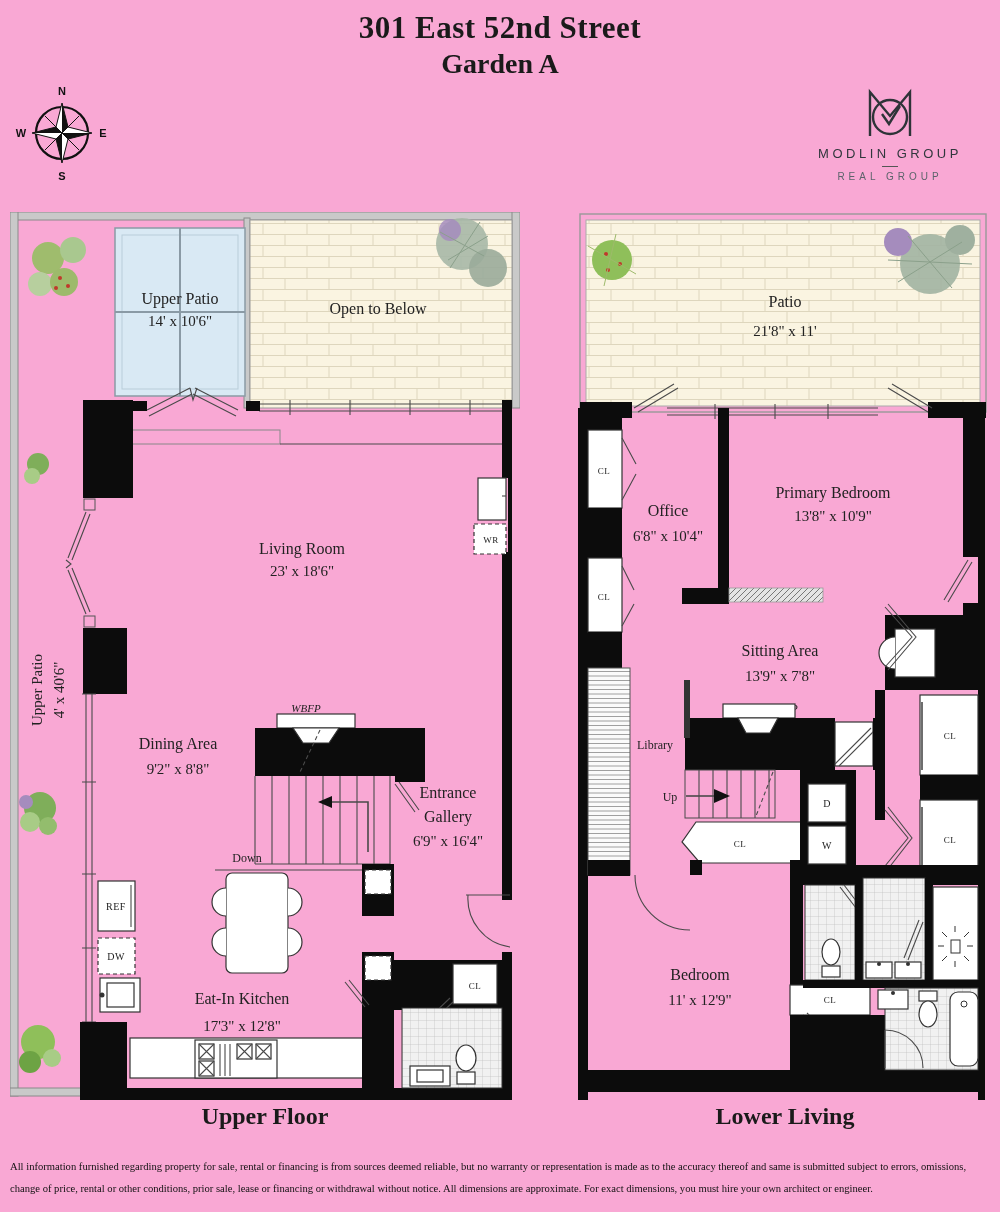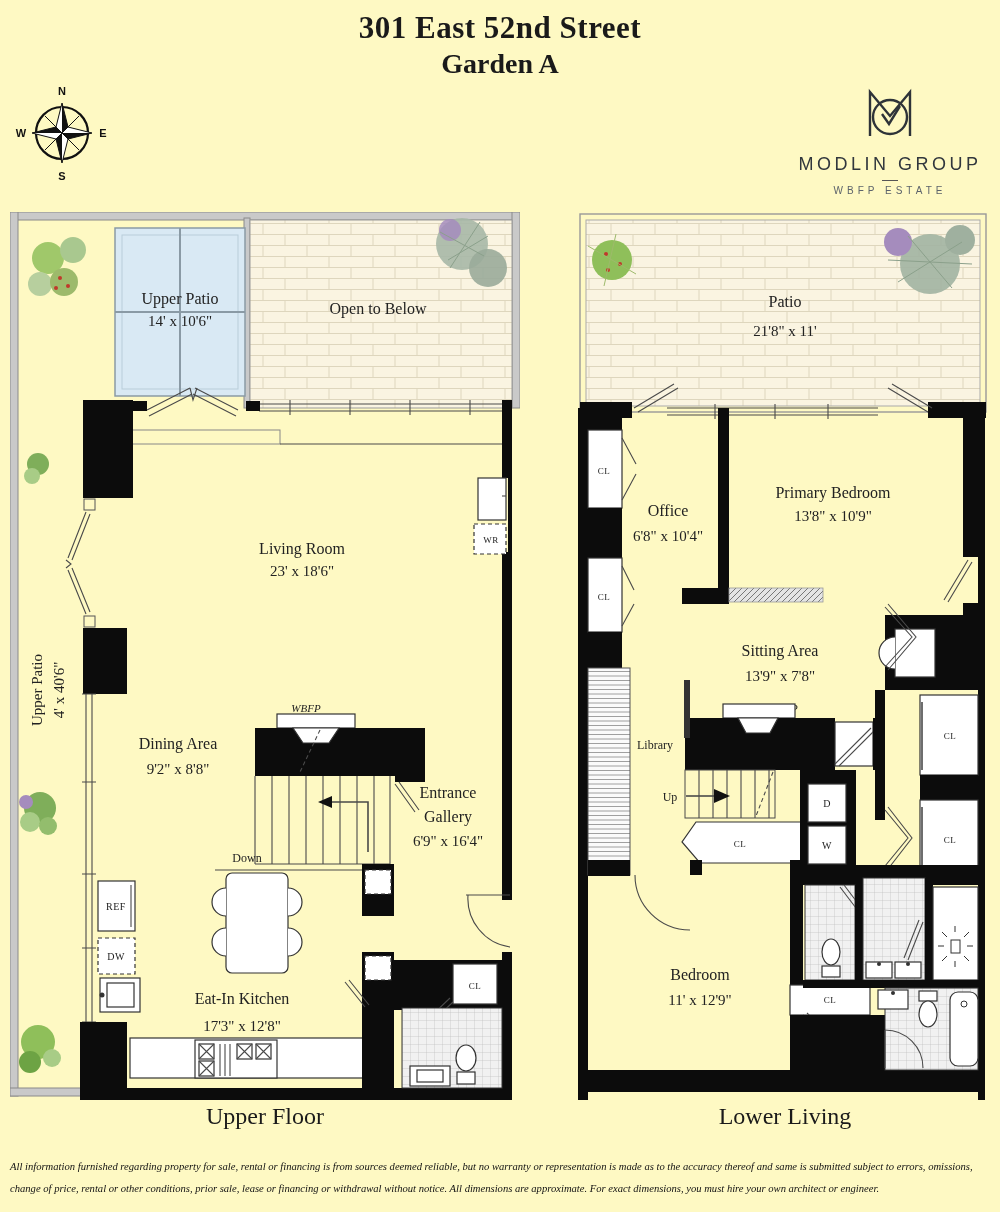--- a/index.html
+++ b/index.html
@@ -1,30 +1,30 @@
 <!DOCTYPE html>
 <html><head>
 <meta charset="utf-8">
 <style>
   html,body{margin:0;padding:0;background:#fff;}
-  #page{position:relative;width:1000px;height:1212px;background:#fef9c3;overflow:hidden;
+  #page{position:relative;width:1000px;height:1212px;background:#f9a8d4;overflow:hidden;
         font-family:"Liberation Serif",serif;color:#1a1a1a;}
   .title{position:absolute;left:0;width:1000px;text-align:center;font-weight:bold;}
   #title1{top:10px;font-size:31px;letter-spacing:.5px;}
   #title2{top:48px;font-size:28px;}
-  .floor-label{position:absolute;font-weight:normal;font-size:24px;text-align:center;width:300px;}
+  .floor-label{position:absolute;font-weight:bold;font-size:24px;text-align:center;width:300px;}
   #upper-label{left:115px;top:1103px;}
   #lower-label{left:635px;top:1103px;}
-  .disclaimer{position:absolute;left:10px;width:985px;font-style:italic;font-size:10.6px;
+  .disclaimer{position:absolute;left:10px;width:985px;font-size:10.6px;
               line-height:17px;white-space:nowrap;color:#111;}
   #disc1{top:1158px;} #disc2{top:1180px;}
   
   #logo{position:absolute;left:795px;top:84px;width:190px;text-align:center;}
-  #logo .name{font-family:"Liberation Sans",sans-serif;font-size:18px;letter-spacing:3.5px;
-              color:#31373d;margin-top:8px;font-weight:500;}
+  #logo .name{font-family:"Liberation Sans",sans-serif;font-size:13px;letter-spacing:3.5px;
+              color:#31373d;font-weight:500;}
   #logo .rule{width:16px;height:1px;background:#555;margin:5px auto 4px auto;}
   #logo .tag{font-family:"Liberation Sans",sans-serif;font-size:10px;letter-spacing:4px;color:#5c636b;}
   
   svg{position:absolute;}
   .wall{fill:#0c0c0c;stroke:none;}
   .grayw{fill:#c9c9c9;stroke:#8a8a8a;stroke-width:1;}
   .ln{stroke:#4a4a4a;stroke-width:1.1;fill:none;}
   .ln2{stroke:#4a4a4a;stroke-width:1.6;fill:none;}
   .fx{fill:#ffffff;stroke:#333;stroke-width:1.2;}
   .dash{stroke-dasharray:4 3;}
@@ -60,21 +60,21 @@
   </svg>
 
   <div id="logo">
     <svg style="position:static" width="64" height="58" viewBox="0 0 64 58">
       <circle cx="32" cy="33" r="17" fill="none" stroke="#2e3338" stroke-width="2.4"></circle>
       <path d="M12,52 L12,8 L32,32 L52,8 L52,52" fill="none" stroke="#2e3338" stroke-width="2.4"></path>
       <path d="M24,30 L31,40 L42,22" fill="none" stroke="#2e3338" stroke-width="2.4"></path>
     </svg>
     <div class="name">MODLIN GROUP</div>
     <div class="rule"></div>
-    <div class="tag">WBFP ESTATE</div>
+    <div class="tag">REAL GROUP</div>
   </div>
 
   <svg style="left:10px;top:212px" width="510" height="888" viewBox="0 0 510 888">
     <defs>
       <pattern id="brickU" width="44" height="22" patternUnits="userSpaceOnUse">
         <rect width="44" height="22" fill="#faf4e1"></rect>
         <path d="M0,0.5 H44 M0,11.5 H44 M11,0 V11 M33,11 V22" stroke="#ded6bd" stroke-width="1" fill="none"></path>
       </pattern>
       <pattern id="tileU" width="8" height="8" patternUnits="userSpaceOnUse">
         <rect width="8" height="8" fill="#f1f1f1"></rect>

